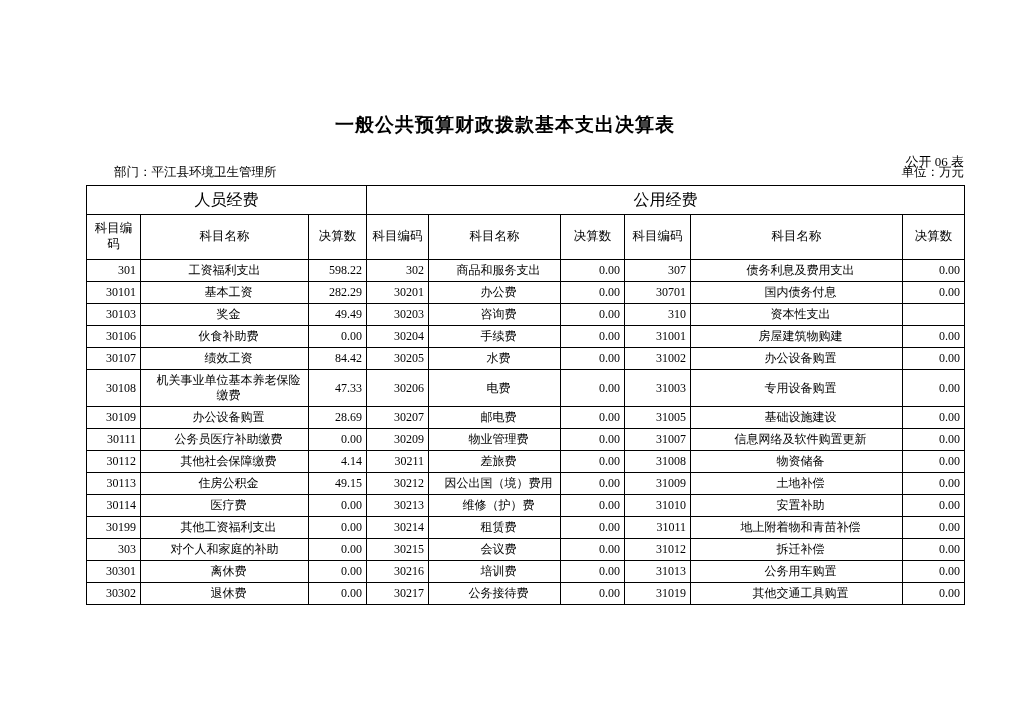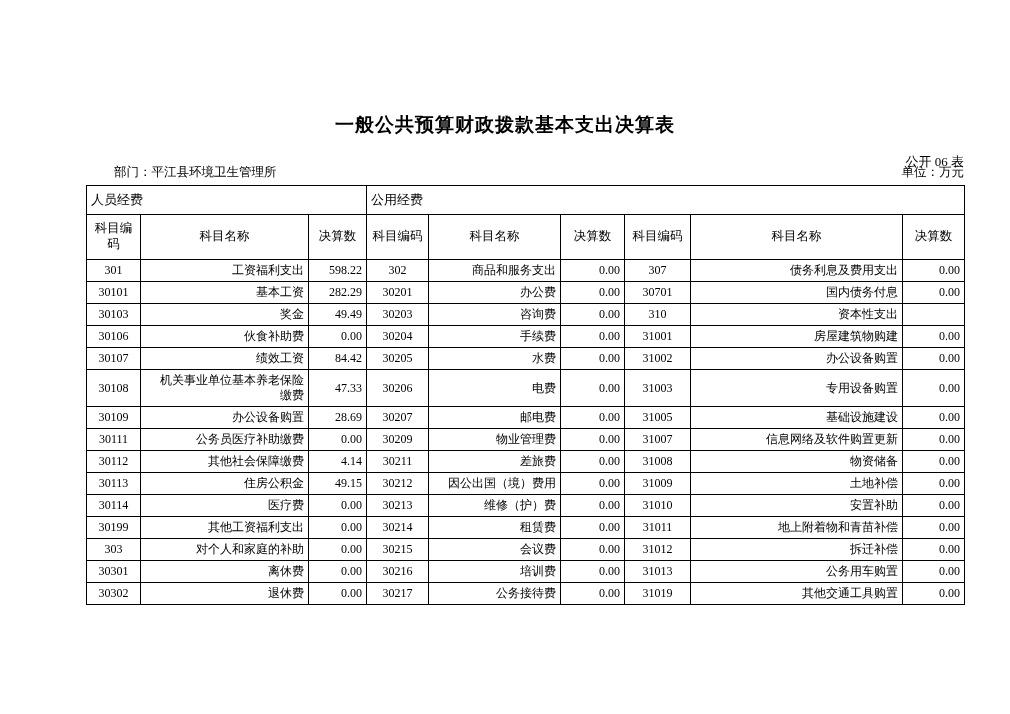--- a/index.html
+++ b/index.html
@@ -61,35 +61,35 @@
     font-size: 12px;
   }
   table.fin td, table.fin th {
     border: 1px solid #000000;
     padding: 3px 4px;
     vertical-align: middle;
     font-weight: normal;
     line-height: 1.25;
   }
   .grouphdr {
-    text-align: left;
+    text-align: center;
     height: 22px;
-    font-size: 13px;
+    font-size: 16px;
   }
   .colhdr {
     text-align: center;
     height: 38px;
     font-size: 12.5px;
   }
   .c-code {
+    text-align: right;
+    padding-left: 7px;
+  }
+  .c-name {
     text-align: center;
-    padding-left: 7px;
-  }
-  .c-name {
-    text-align: right;
     padding-left: 9px;
     font-family: Liberation Serif, serif;
   }
   .c-name.ind {
     padding-left: 12px;
     margin-left: 37px;
   }
   .c-val {
     text-align: right;
     padding-right: 7px;

